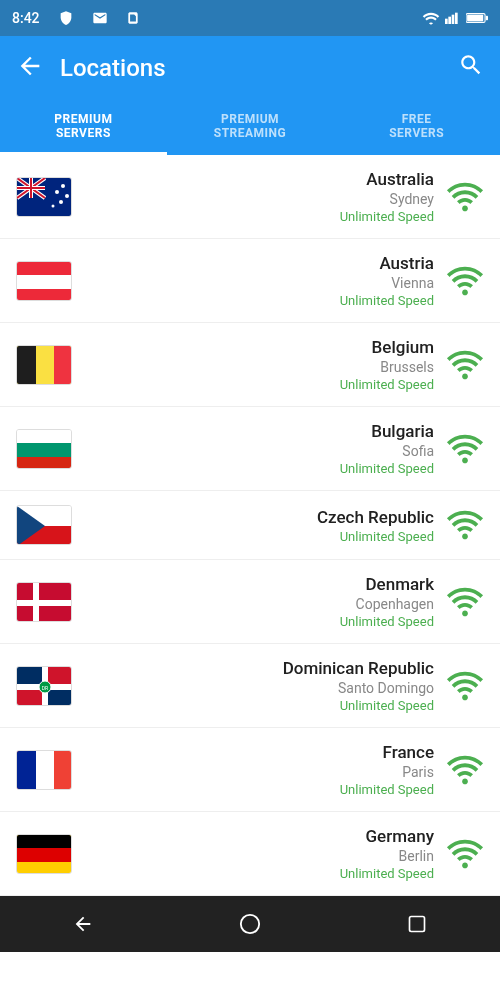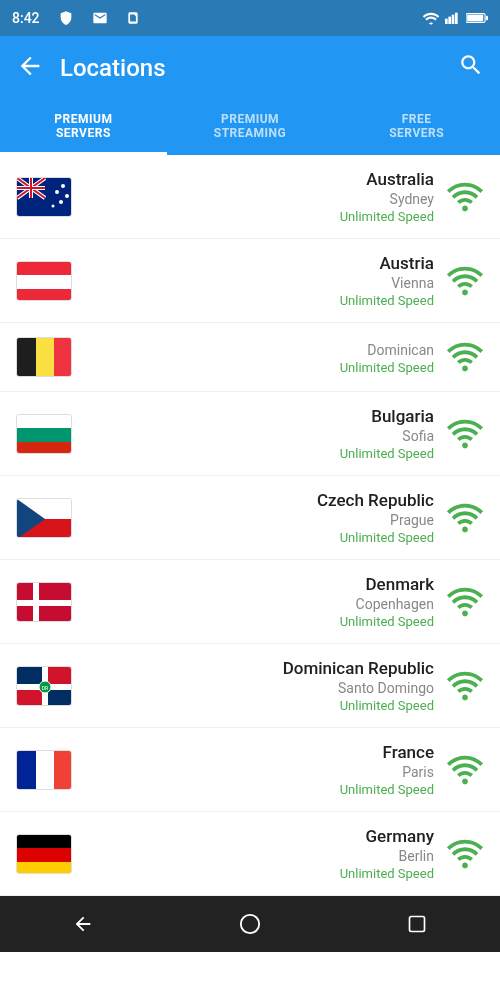--- a/index.html
+++ b/index.html
@@ -258,21 +258,22 @@
   </div>
     <div class="location-item">
     <div class="flag">
       <svg xmlns="http://www.w3.org/2000/svg" viewBox="0 0 56 40">
     <rect width="56" height="40" fill="#FAE042"></rect>
     <rect width="19" height="40" fill="#1E1E1E"></rect>
     <rect x="37" width="19" height="40" fill="#EF3340"></rect>
   </svg>
     </div>
     <div class="location-info">
-      <div class="city-name">Dominican</div>
+      <div class="country-name">Belgium</div>
+      <div class="city-name">Brussels</div>
       <div class="speed-label">Unlimited Speed</div>
     </div>
     <div class="wifi-icon">
       <svg class="wifi-svg" viewBox="0 0 40 34" xmlns="http://www.w3.org/2000/svg">
     <path d="M20 26c-1.7 0-3 1.3-3 3s1.3 3 3 3 3-1.3 3-3-1.3-3-3-3z" fill="#4caf50"></path>
     <path d="M20 18c-3.3 0-6.3 1.4-8.4 3.6l2.8 2.8c1.4-1.4 3.4-2.4 5.6-2.4s4.2 1 5.6 2.4l2.8-2.8C26.3 19.4 23.3 18 20 18z" fill="#4caf50"></path>
     <path d="M20 10C14.5 10 9.6 12.3 6 16l2.8 2.8C11.2 16 15.4 14 20 14s8.8 2 11.2 4.8L34 16c-3.6-3.7-8.5-6-14-6z" fill="#4caf50"></path>
     <path d="M20 2C12.5 2 5.7 5.1 1 10l2.8 2.8C7.5 8.9 13.4 6 20 6s12.5 2.9 16.2 6.8L39 10C34.3 5.1 27.5 2 20 2z" fill="#4caf50"></path>
   </svg>
     </div>
@@ -302,21 +303,20 @@
     <div class="location-item">
     <div class="flag">
       <svg xmlns="http://www.w3.org/2000/svg" viewBox="0 0 56 40">
     <rect width="56" height="40" fill="white"></rect>
     <rect y="20" width="56" height="20" fill="#D7141A"></rect>
     <polygon points="0,0 28,20 0,40" fill="#11457E"></polygon>
   </svg>
     </div>
     <div class="location-info">
       <div class="country-name">Czech Republic</div>
-      <div class="city-name">Prague</div>
       <div class="speed-label">Unlimited Speed</div>
     </div>
     <div class="wifi-icon">
       <svg class="wifi-svg" viewBox="0 0 40 34" xmlns="http://www.w3.org/2000/svg">
     <path d="M20 26c-1.7 0-3 1.3-3 3s1.3 3 3 3 3-1.3 3-3-1.3-3-3-3z" fill="#4caf50"></path>
     <path d="M20 18c-3.3 0-6.3 1.4-8.4 3.6l2.8 2.8c1.4-1.4 3.4-2.4 5.6-2.4s4.2 1 5.6 2.4l2.8-2.8C26.3 19.4 23.3 18 20 18z" fill="#4caf50"></path>
     <path d="M20 10C14.5 10 9.6 12.3 6 16l2.8 2.8C11.2 16 15.4 14 20 14s8.8 2 11.2 4.8L34 16c-3.6-3.7-8.5-6-14-6z" fill="#4caf50"></path>
     <path d="M20 2C12.5 2 5.7 5.1 1 10l2.8 2.8C7.5 8.9 13.4 6 20 6s12.5 2.9 16.2 6.8L39 10C34.3 5.1 27.5 2 20 2z" fill="#4caf50"></path>
   </svg>
     </div>

